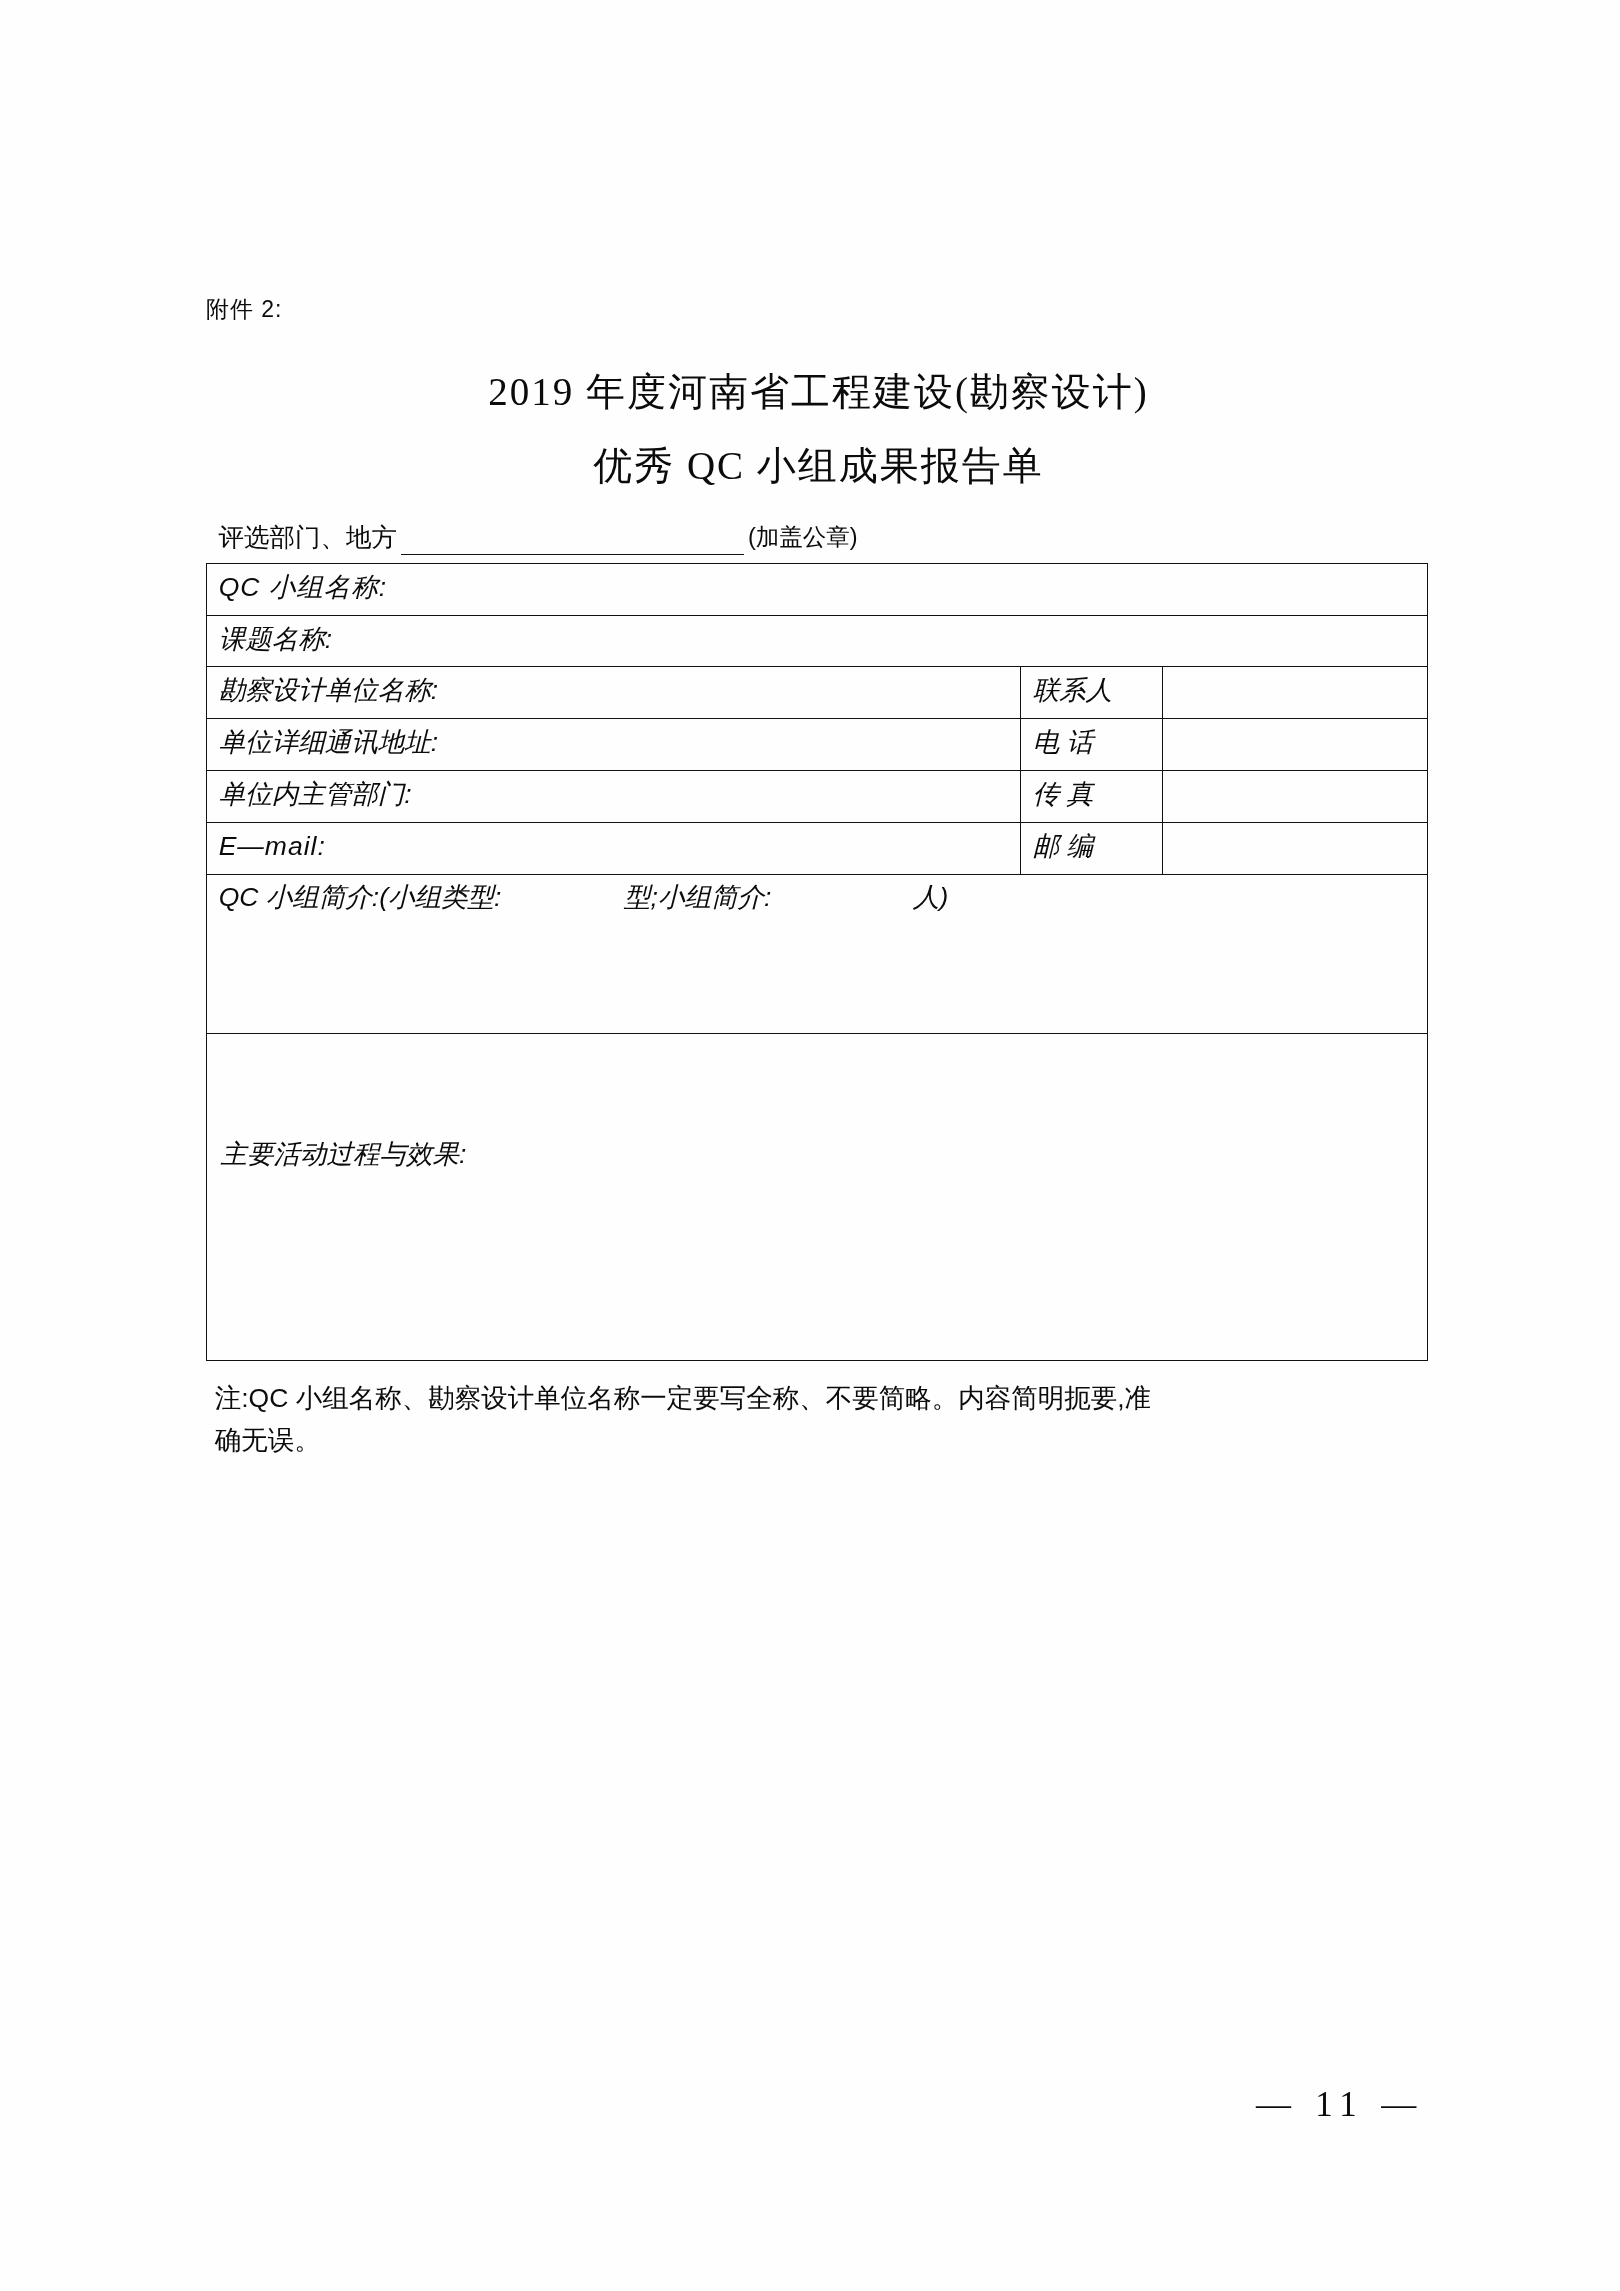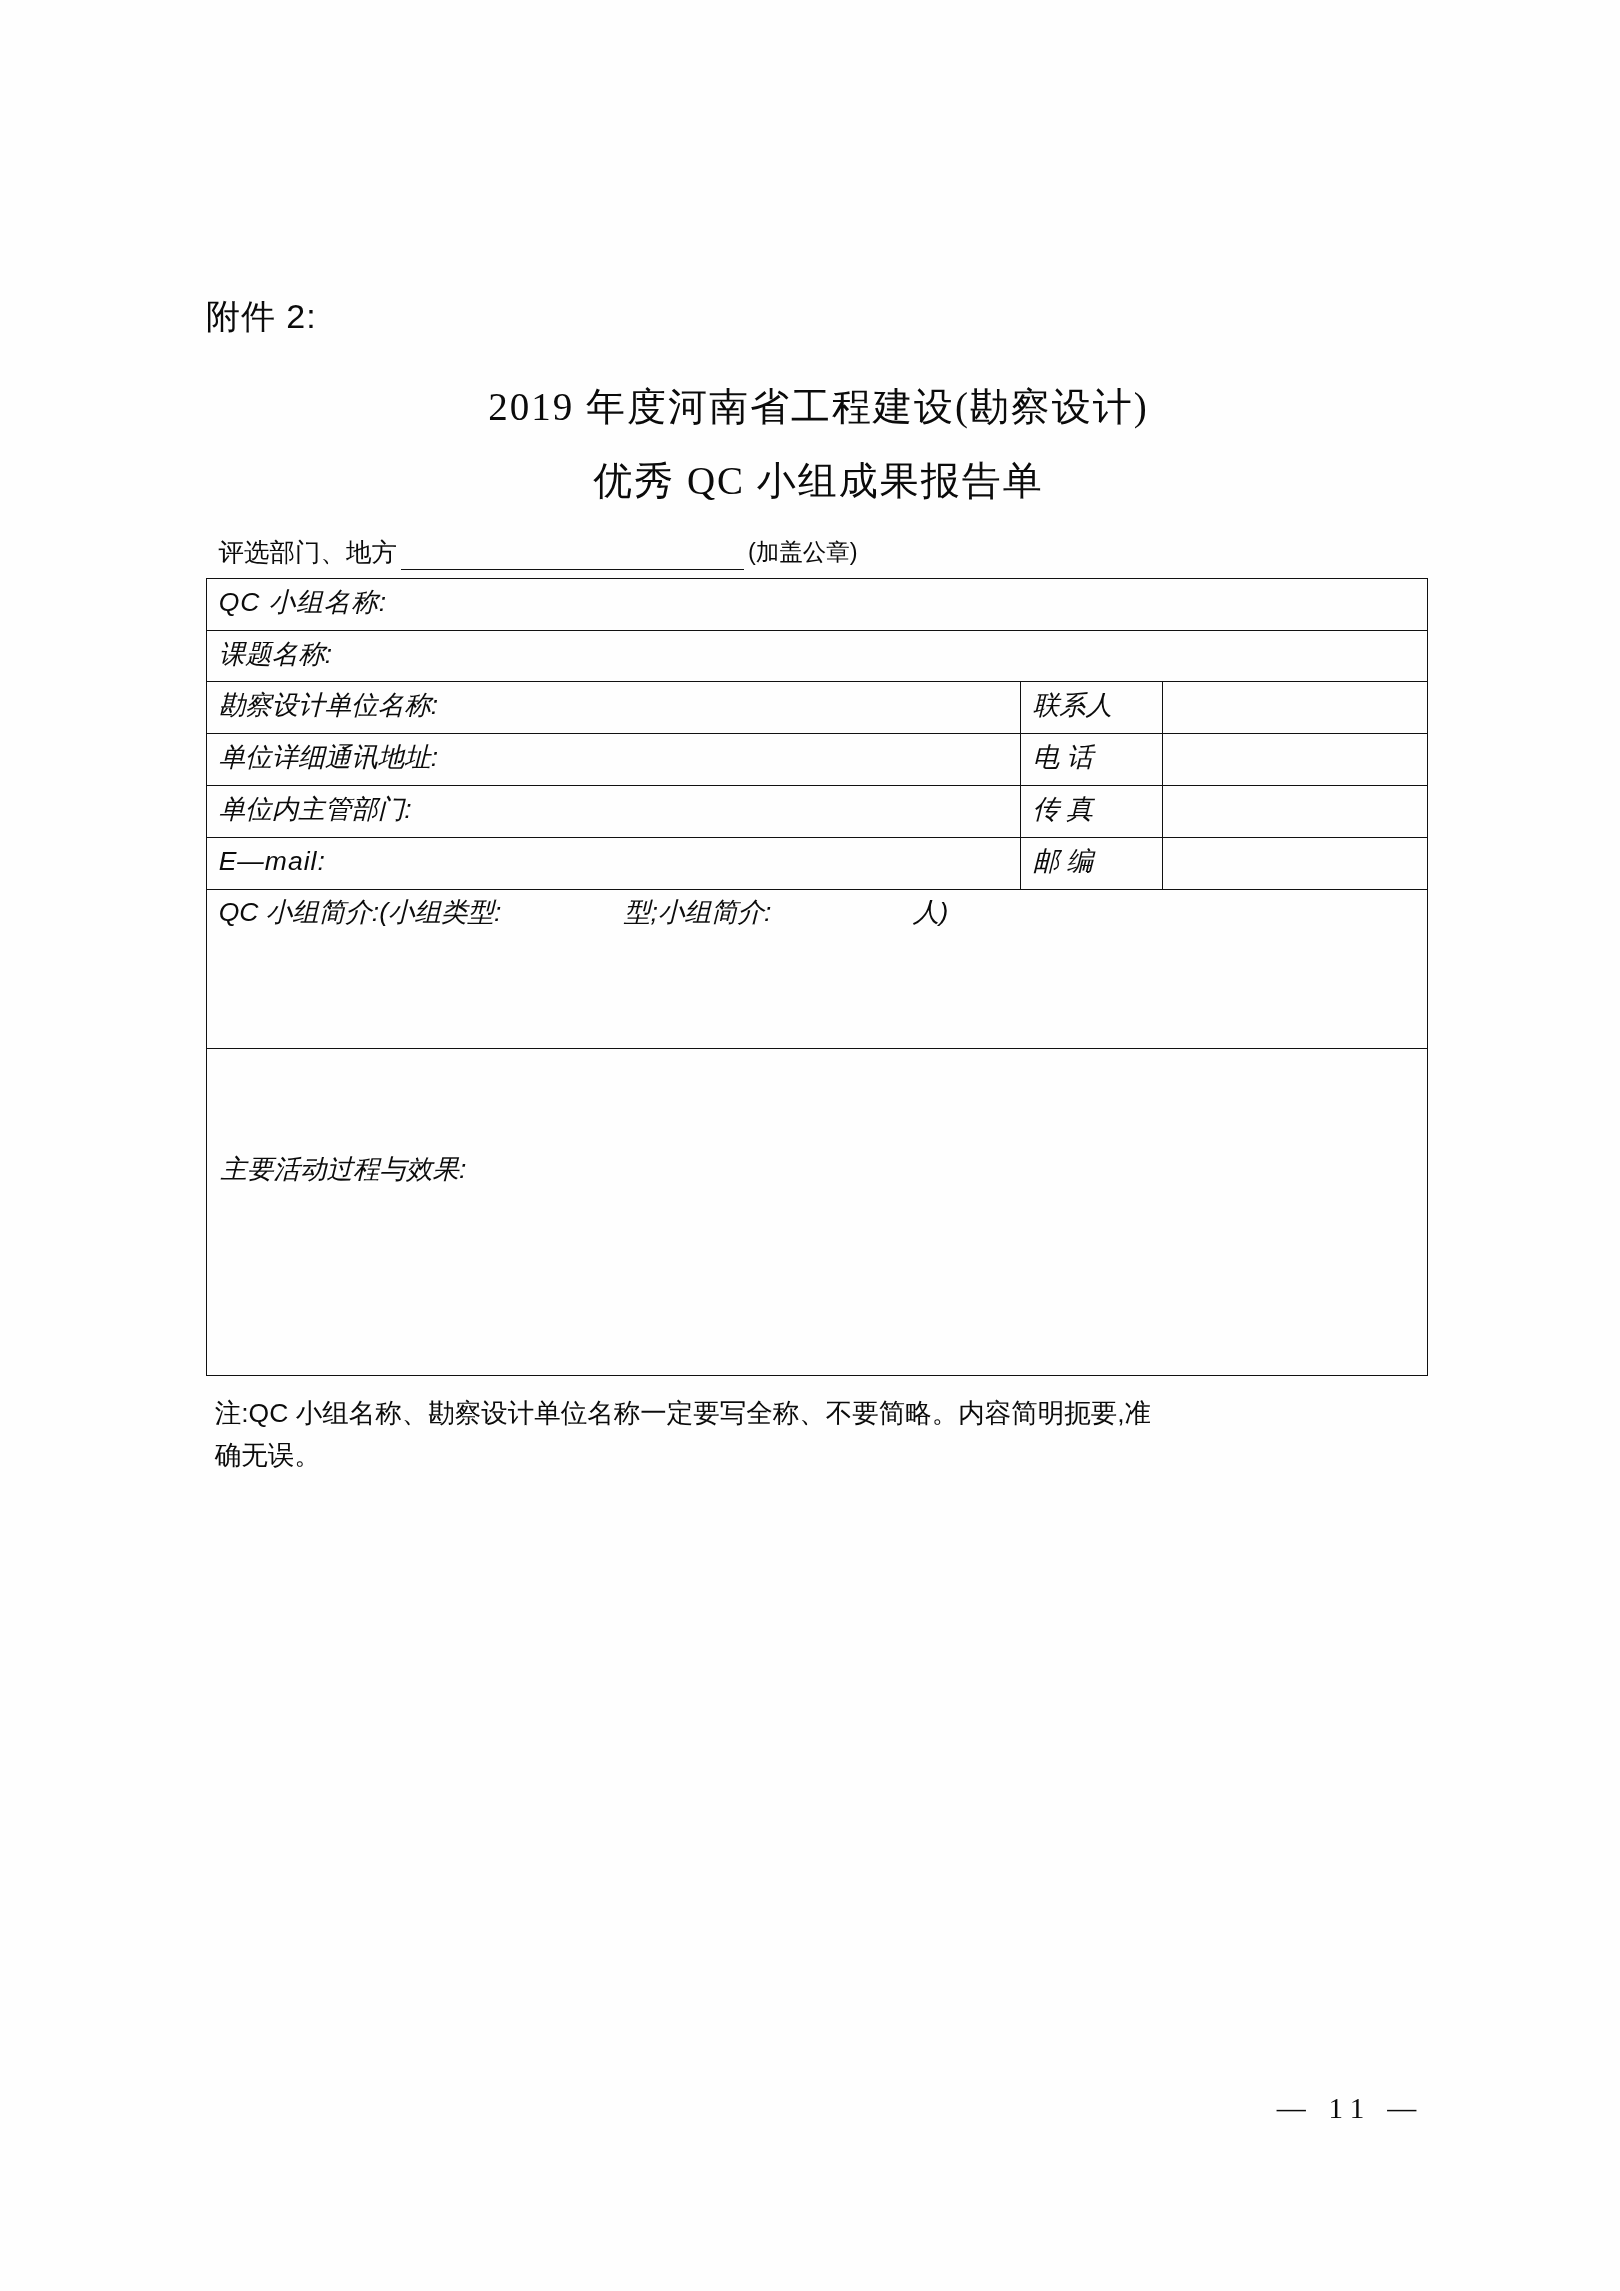--- a/index.html
+++ b/index.html
@@ -23,21 +23,21 @@
     background: #fefefe;
   }
   .doc {
     position: absolute;
     left: 201px;
     top: 294px;
     width: 1235px;
   }
   .attach-line {
     font-family: "Liberation Sans", sans-serif;
-    font-size: 34px;
+    font-size: 23px;
     letter-spacing: 1px;
     margin-bottom: 37px;
     padding-left: 4.9px;
   }
   .title {
     text-align: center;
     font-weight: normal;
     font-size: 39px;
     letter-spacing: 2px;
     line-height: 1.55;
@@ -99,21 +99,21 @@
     line-height: 1.6;
     padding-left: 13.7px;
     width: 1215px;
     font-family: "Liberation Sans", sans-serif;
   }
   .note-line2 { display: block; }
   .pagenum {
     position: absolute;
     right: 196px;
     bottom: 167px;
-    font-size: 29px;
+    font-size: 35px;
     letter-spacing: 7.8px;
     font-family: "Liberation Serif", serif;
   }
   .spacer-wide { display: inline-block; width: 108px; }
   .spacer-wide2 { display: inline-block; width: 127px; }
 </style>
 </head>
 <body>
 
 <div class="page">

